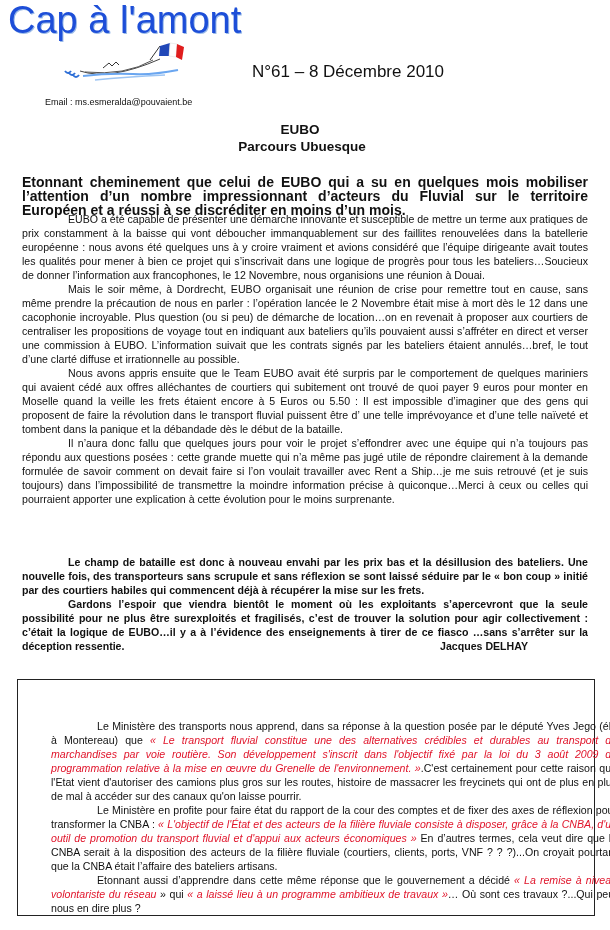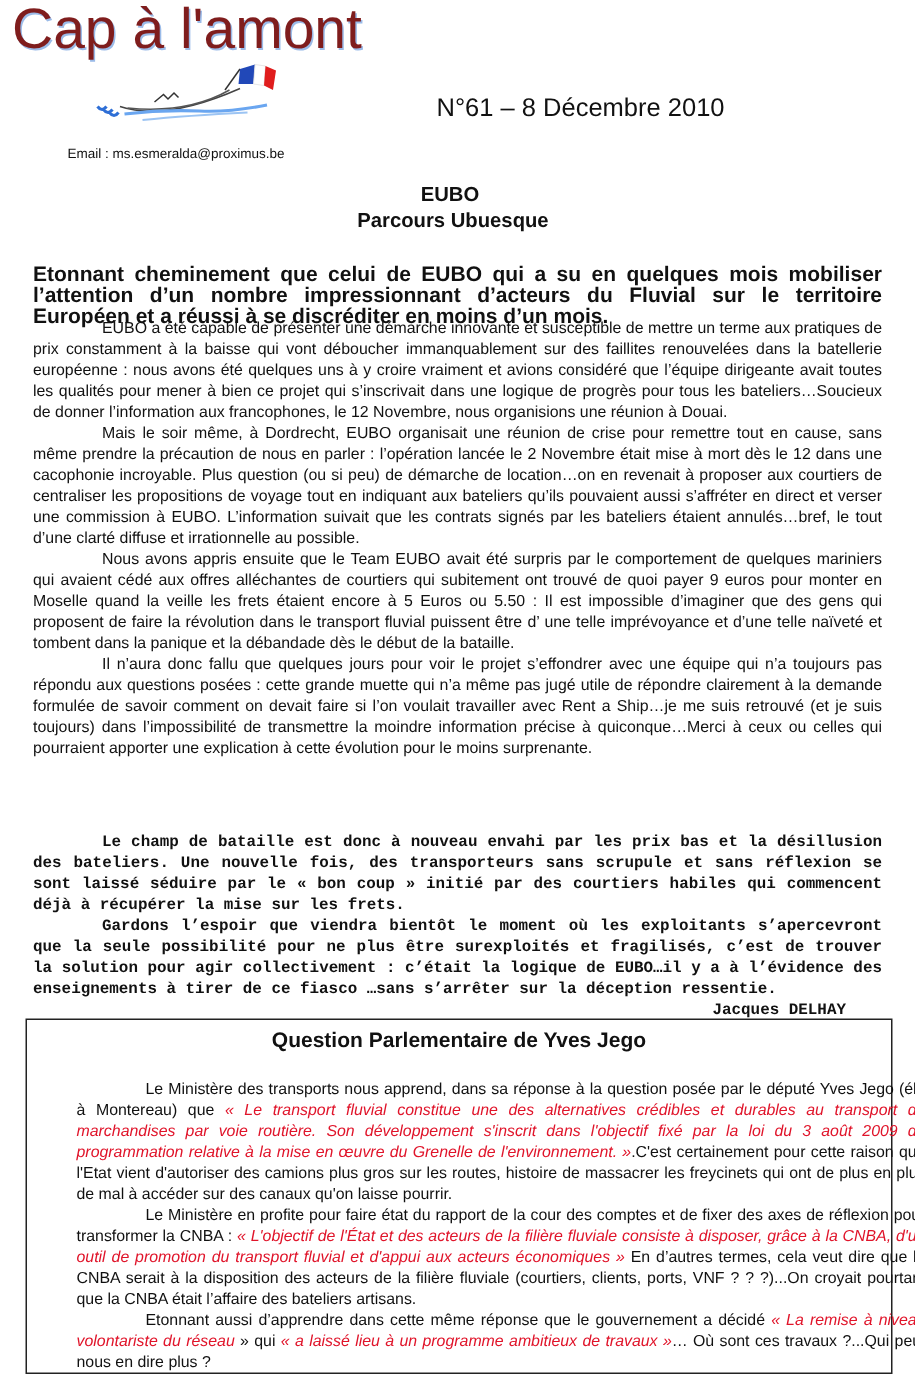--- a/index.html
+++ b/index.html
@@ -1,30 +1,30 @@
 <!DOCTYPE html>
 <html><head>
 <meta charset="utf-8">
 <style>
   html, body { margin:0; padding:0; background:#ffffff; }
   body { width:610px; height:930px; position:relative; overflow:hidden; font-family:"Liberation Sans", sans-serif; color:#111; }
-  .masthead-title { position:absolute; left:8px; top:0px; font-size:38px; font-weight:normal; color:#7f1d1d; letter-spacing:0px; text-shadow:1px 1px 0 #9bbbe8; line-height:40px; white-space:nowrap; }
+  .masthead-title { position:absolute; left:8px; top:0px; font-size:38px; font-weight:normal; color:#1d4ed8; letter-spacing:0px; text-shadow:1px 1px 0 #9bbbe8; line-height:40px; white-space:nowrap; }
   .logo { position:absolute; left:55px; top:38px; width:130px; height:50px; }
-  .issue { position:absolute; left:252px; top:62px; font-size:17px; white-space:nowrap;margin-left:39px; }
+  .issue { position:absolute; left:252px; top:62px; font-size:17px; white-space:nowrap; }
   .email { position:absolute; left:45px; top:97px; font-size:9px; white-space:nowrap; }
   .article-title { position:absolute; left:0; width:610px; text-align:center; font-weight:bold; font-size:13.5px; }
   .t1 { top:122px; left:-5px; }
   .t2 { top:139px; left:-3px; }
   .lead { position:absolute; left:22px; width:566px; top:175px; font-weight:bold; font-size:14px; line-height:14px; text-align:justify; font-family:"Liberation Sans Narrow","Liberation Sans", sans-serif; transform-origin:left top; }
   .body-text { position:absolute; left:22px; width:566px; font-size:10.6px; line-height:14px; text-align:justify; }
   .body-text p { margin:0; text-indent:46px; }
-  .bold-text { font-weight:bold;font-family:Liberation Mono, monospace; }
+  .bold-text { font-weight:bold; }
   .b1 { top:212px; }
   .b2 { top:555px; }
-  .sign { display:inline-block; float:right; margin-right:24px; }
+  .sign { display:inline-block; float:right; margin-right:60px; }
   .box { position:absolute; left:17px; top:679px; width:578px; height:237px; border:1px solid #222; box-sizing:border-box; }
   .box-title { position:absolute; left:0; top:5px; width:100%; text-align:center; font-weight:bold; font-size:14px; }
   .box-body { position:absolute; left:5px; top:39px; width:566px; font-size:10.6px; line-height:14px; text-align:justify;margin-left:28px; }
   .box-body p { margin:0; text-indent:46px; }
   .q { color:#e0142a; font-style:italic; }
 </style>
 </head>
 <body>
 
 <div>
@@ -35,39 +35,38 @@
     <path d="M30 34 q40 4 68 -12" stroke="#555" stroke-width="1" fill="none"></path>
     <path d="M48 30 l6 -5 l3 3 l4 -4 l3 3" stroke="#333" stroke-width="1" fill="none"></path>
     <path d="M28 38 q25 -3 50 -2 q20 1 45 -4" stroke="#6aa6f0" stroke-width="2" fill="none"></path>
     <path d="M40 42 q30 -3 70 -5" stroke="#9cc4f3" stroke-width="1.5" fill="none"></path>
     <line x1="95" y1="22" x2="105" y2="8" stroke="#333" stroke-width="1"></line>
     <polygon points="105,8 115,5 114,18 104,18" fill="#2148b8"></polygon>
     <polygon points="115,5 122,6 121,19 114,18" fill="#ffffff" stroke="#ddd" stroke-width="0.5"></polygon>
     <polygon points="122,6 129,9 127,22 121,19" fill="#e01d1d"></polygon>
   </svg>
   <div class="issue">N°61 – 8 Décembre 2010</div>
-  <div class="email">Email : ms.esmeralda@proximus.be</div>
+  <div class="email">Email : ms.esmeralda@pouvaient.be</div>
 </div>
 
 <div>
   <div class="article-title t1">EUBO</div>
   <div class="article-title t2">Parcours Ubuesque</div>
   <div class="lead">Etonnant cheminement que celui de EUBO qui a su en quelques mois mobiliser l’attention d’un nombre impressionnant d’acteurs du Fluvial sur le territoire Européen et a réussi à se discréditer en moins d’un mois.</div>
   <div class="body-text b1">
     <p>EUBO a été capable de présenter une démarche innovante et susceptible de mettre un terme aux pratiques de prix constamment à la baisse qui vont déboucher immanquablement sur des faillites renouvelées dans la batellerie européenne : nous avons été quelques uns à y croire vraiment et avions considéré que l’équipe dirigeante avait toutes les qualités pour mener à bien ce projet qui s’inscrivait dans une logique de progrès pour tous les bateliers…Soucieux de donner l’information aux francophones, le 12 Novembre, nous organisions une réunion à Douai.</p>
     <p>Mais le soir même, à Dordrecht, EUBO organisait une réunion de crise pour remettre tout en cause, sans même prendre la précaution de nous en parler : l’opération lancée le 2 Novembre était mise à mort dès le 12 dans une cacophonie incroyable. Plus question (ou si peu) de démarche de location…on en revenait à proposer aux courtiers de centraliser les propositions de voyage tout en indiquant aux bateliers qu’ils pouvaient aussi s’affréter en direct et verser une commission à EUBO. L’information suivait que les contrats signés par les bateliers étaient annulés…bref, le tout d’une clarté diffuse et irrationnelle au possible.</p>
     <p>Nous avons appris ensuite que le Team EUBO avait été surpris par le comportement de quelques mariniers qui avaient cédé aux offres alléchantes de courtiers qui subitement ont trouvé de quoi payer 9 euros pour monter en Moselle quand la veille les frets étaient encore à 5 Euros ou 5.50 : Il est impossible d’imaginer que des gens qui proposent de faire la révolution dans le transport fluvial puissent être d’ une telle imprévoyance et d’une telle naïveté et tombent dans la panique et la débandade dès le début de la bataille.</p>
     <p>Il n’aura donc fallu que quelques jours pour voir le projet s’effondrer avec une équipe qui n’a toujours pas répondu aux questions posées : cette grande muette qui n’a même pas jugé utile de répondre clairement à la demande formulée de savoir comment on devait faire si l’on voulait travailler avec Rent a Ship…je me suis retrouvé (et je suis toujours) dans l’impossibilité de transmettre la moindre information précise à quiconque…Merci à ceux ou celles qui pourraient apporter une explication à cette évolution pour le moins surprenante.</p>
   </div>
   <div class="body-text bold-text b2">
     <p>Le champ de bataille est donc à nouveau envahi par les prix bas et la désillusion des bateliers. Une nouvelle fois, des transporteurs sans scrupule et sans réflexion se sont laissé séduire par le « bon coup » initié par des courtiers habiles qui commencent déjà à  récupérer la mise sur les frets.</p>
     <p><span>Gardons l’espoir que viendra bientôt le moment où les exploitants s’apercevront que la seule possibilité pour ne plus être surexploités et fragilisés, c’est de trouver la solution pour agir collectivement : c’était la logique de EUBO…il y a à l’évidence des enseignements à tirer de ce fiasco …sans s’arrêter sur la déception ressentie.</span><span class="sign">Jacques DELHAY</span></p>
   </div>
 </div>
 
 <div class="box">
-  <div class="box-title">Question Parlementaire de Yves Jego</div>
   <div class="box-body">
     <p><span>Le Ministère des transports nous apprend, dans sa réponse à la question posée par le député Yves Jego (élu à Montereau) que </span><span class="q">« Le transport fluvial constitue une des alternatives crédibles et durables au transport de marchandises par voie routière. Son développement s'inscrit dans l'objectif fixé par la loi du 3 août 2009 de programmation relative à la mise en œuvre du Grenelle de l'environnement. »</span><span>.C'est certainement pour cette raison que l'Etat vient d'autoriser des camions plus gros sur les routes, histoire de massacrer les freycinets qui ont de plus en plus de mal à accéder sur des canaux qu'on laisse pourrir.</span></p>
     <p><span>Le Ministère en profite pour faire état du rapport de la cour des comptes et de fixer des axes de réflexion pour transformer la CNBA : </span><span class="q">« L'objectif de l'État et des acteurs de la filière fluviale consiste à disposer, grâce à la CNBA, d'un outil de promotion du transport fluvial et d'appui aux acteurs économiques »</span><span> En d’autres termes, cela veut dire que la CNBA serait à la disposition des acteurs de la filière fluviale (courtiers, clients, ports, VNF ? ? ?)...On croyait pourtant que la CNBA était l’affaire des bateliers artisans.</span></p>
     <p><span>Etonnant aussi d’apprendre dans cette même réponse que le gouvernement a décidé </span><span class="q">« La remise à niveau volontariste du réseau</span><span> » qui </span><span class="q">« a laissé lieu à un programme ambitieux de travaux »</span><span>… Où sont ces travaux ?...Qui peut nous en dire plus ?</span></p>
   </div>
 </div>
 
 </body></html>

